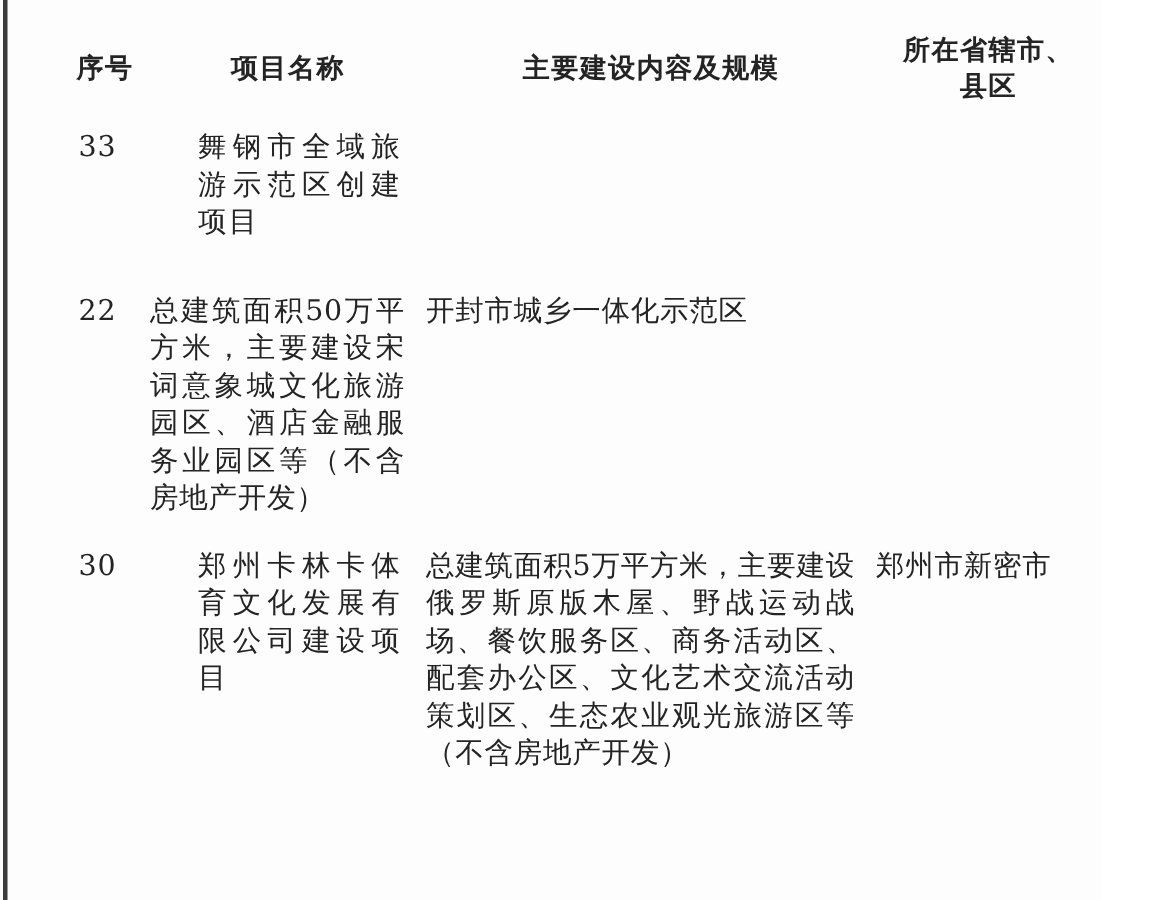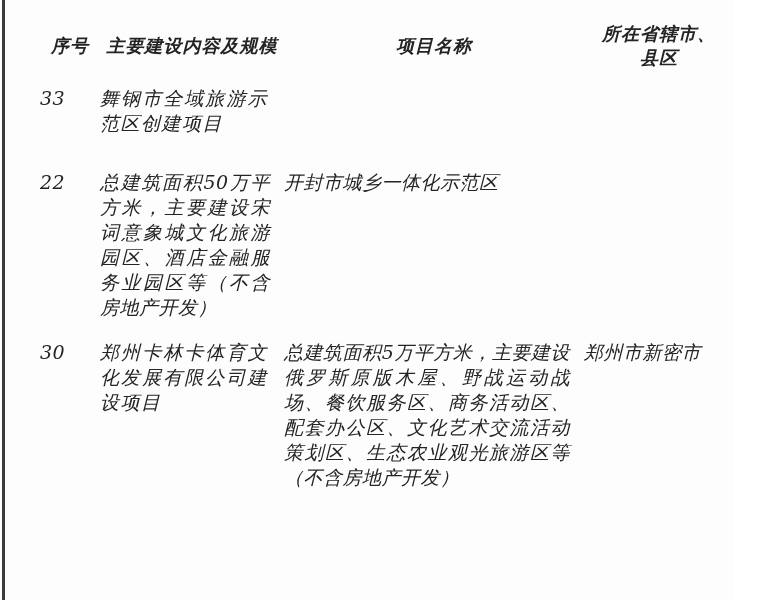--- a/index.html
+++ b/index.html
@@ -8,21 +8,20 @@
     background: #ffffff;
   }
   .page {
     position: relative;
     width: 734px;
     height: 600px;
     background: #fdfdfd;
     overflow: hidden;
     color: #242424;
     font-family: "DejaVu Serif", "Liberation Serif", serif;
-    font-style: italic;
   }
   .scan-edge {
     position: absolute;
     left: 2px;
     top: 0;
     width: 3px;
     height: 600px;
     background: #3b3b3b;
   }
   .doc-table {
@@ -51,27 +50,29 @@
     white-space: pre-line;
   }
   .trow {
     align-items: start;
     font-size: 19px;
     line-height: 25px;
   }
   .trow.gap-large { margin-bottom: 34px; }
   .trow.gap-small { margin-bottom: 20px; }
   .td.col-no {
+    text-align: center;
     padding-right: 10px;
     letter-spacing: 0.5px;
   }
   .td.col-name {
     padding-right: 16px;
     letter-spacing: 1.5px;
     text-align: justify;
+    margin-left: 32px;
   }
   .td.col-content {
     padding-right: 14px;
     text-align: justify;
     letter-spacing: 0.5px;
   }
   .td.col-region {
     letter-spacing: 0.5px;
     text-align: justify;
   }
@@ -79,22 +80,22 @@
 </head>
 <body>
 
 <div class="page">
   <div class="scan-edge"></div>
 
   <div class="doc-table">
 
     <div class="thead">
       <div class="th col-no">序号</div>
+      <div class="th col-name">项目名称</div>
       <div class="th col-content">主要建设内容及规模</div>
-      <div class="th col-name">项目名称</div>
       <div class="th col-region">所在省辖市、
 县区</div>
     </div>
 
     <div class="trow gap-large">
       <div class="td col-no">33</div>
       <div class="td col-name">舞钢市全域旅游示范区创建项目</div>
     </div>
 
     <div class="trow gap-small">

